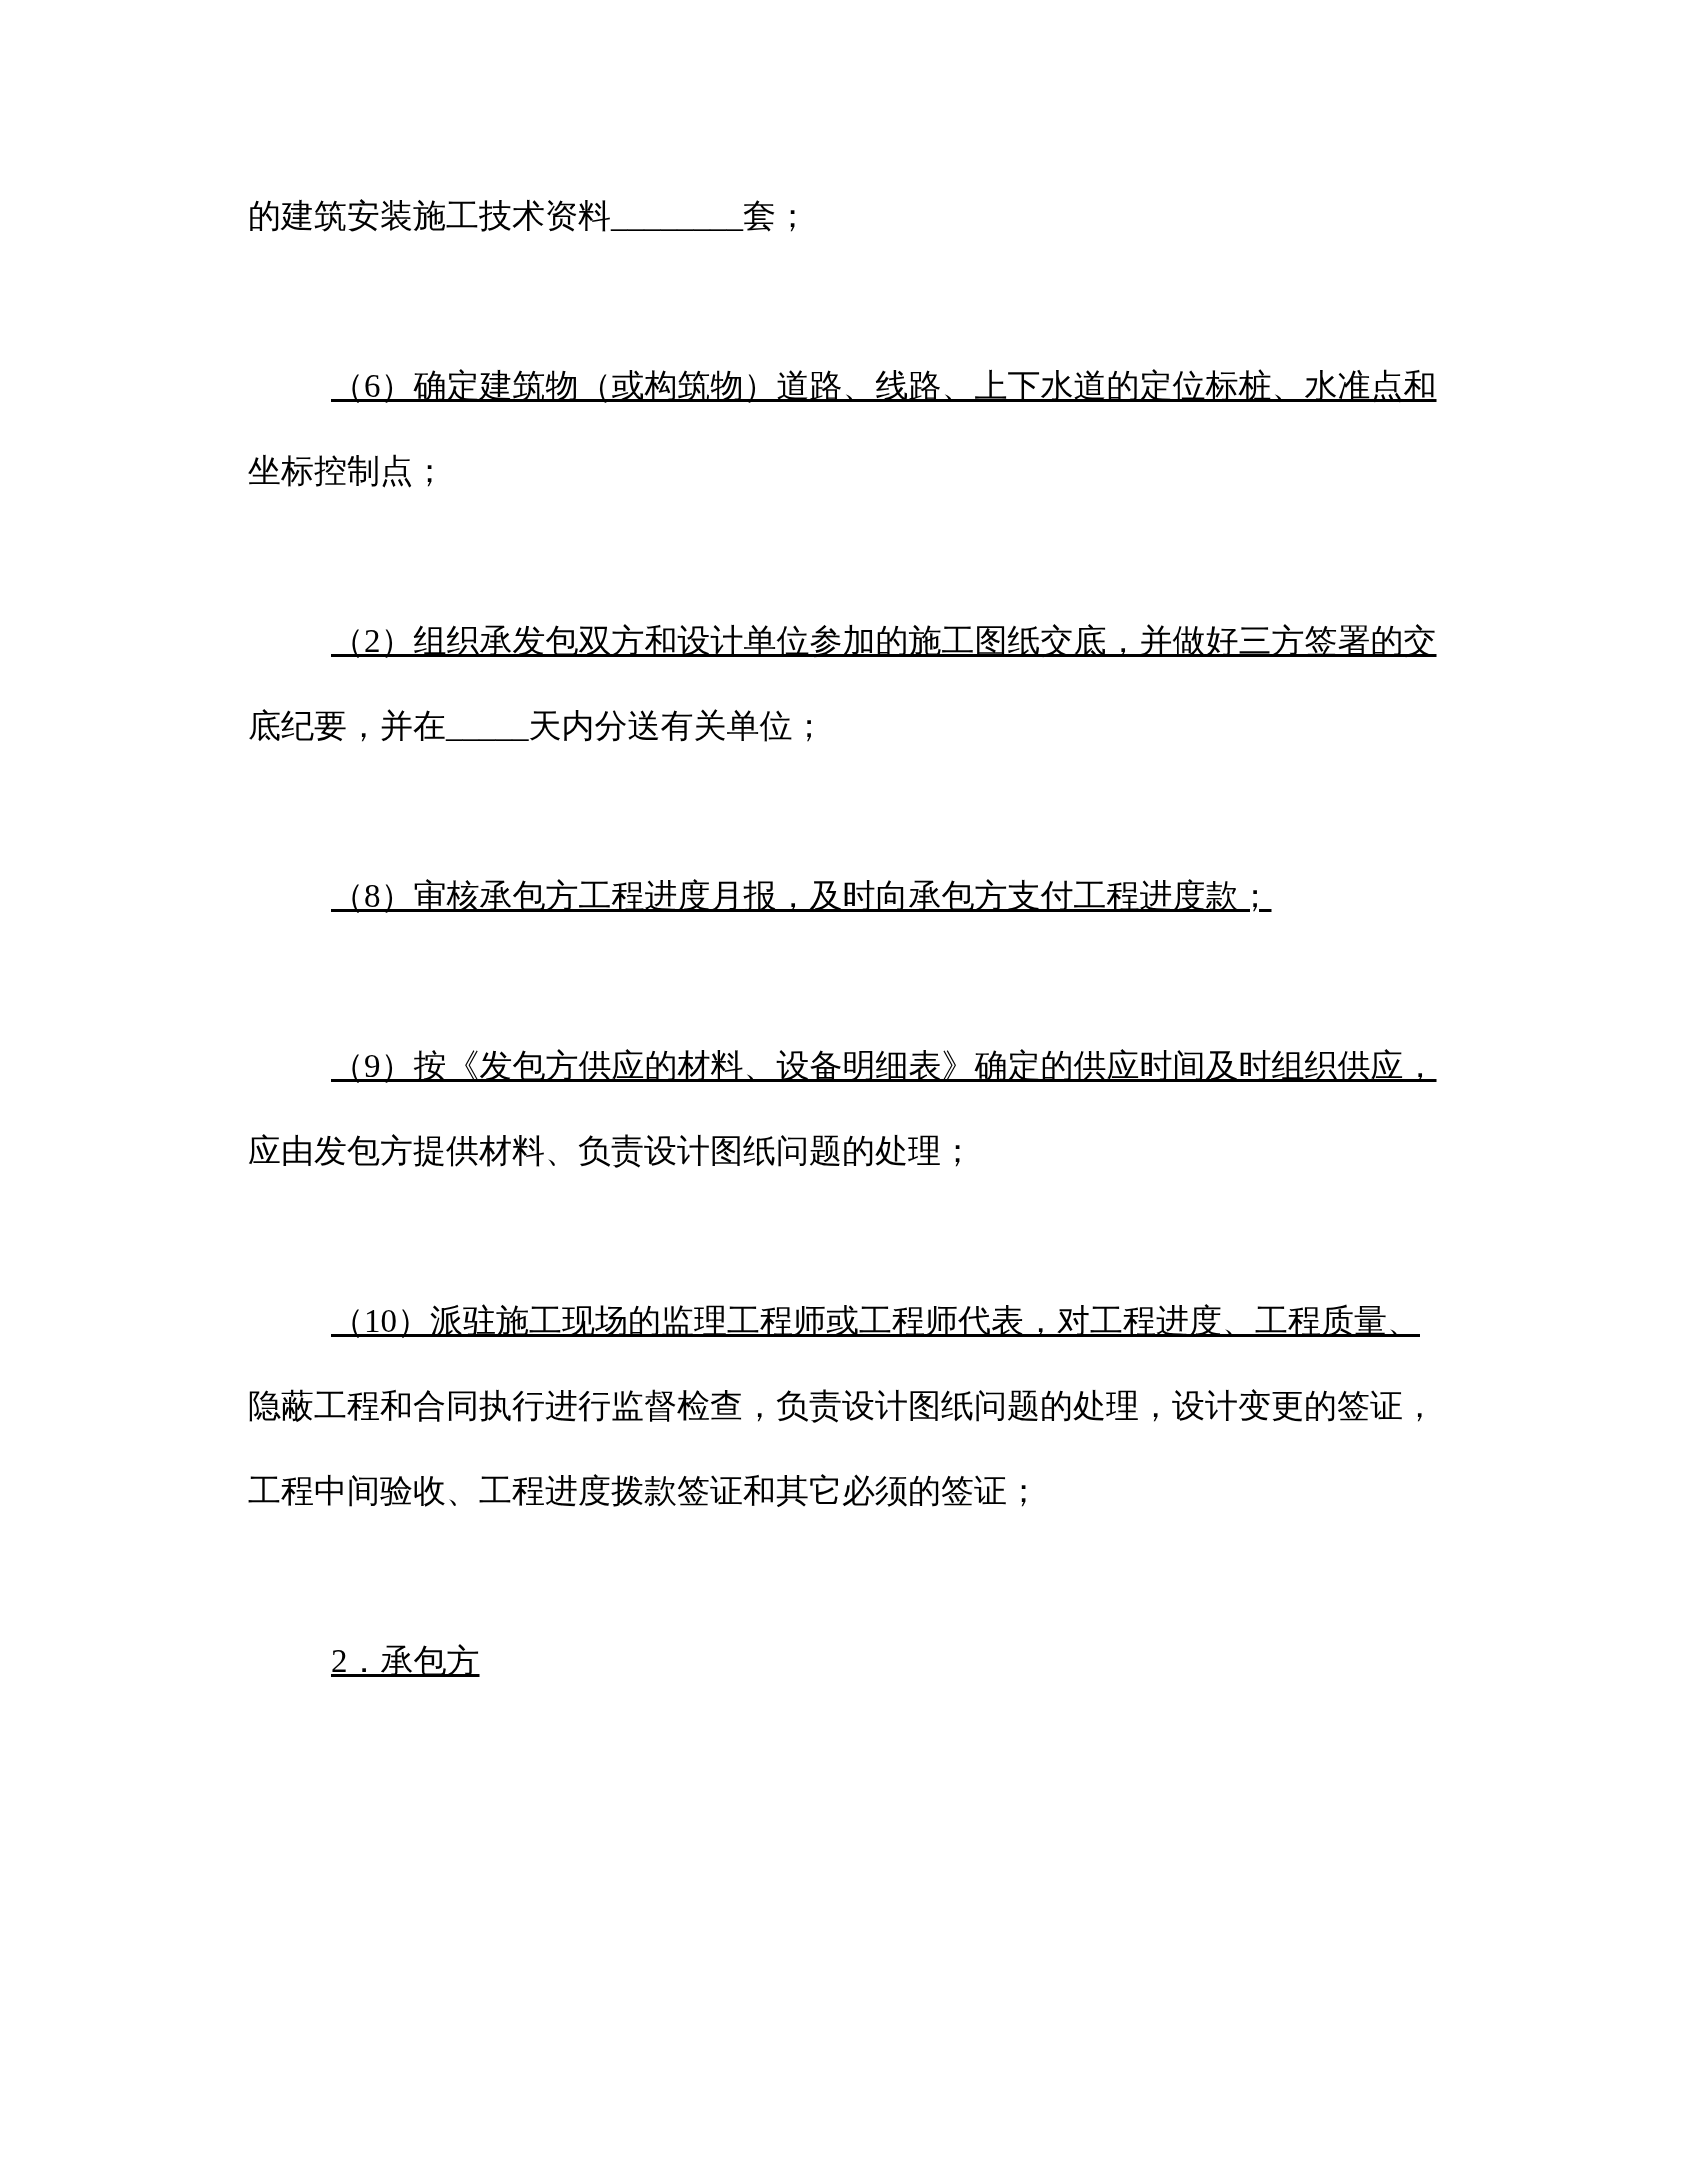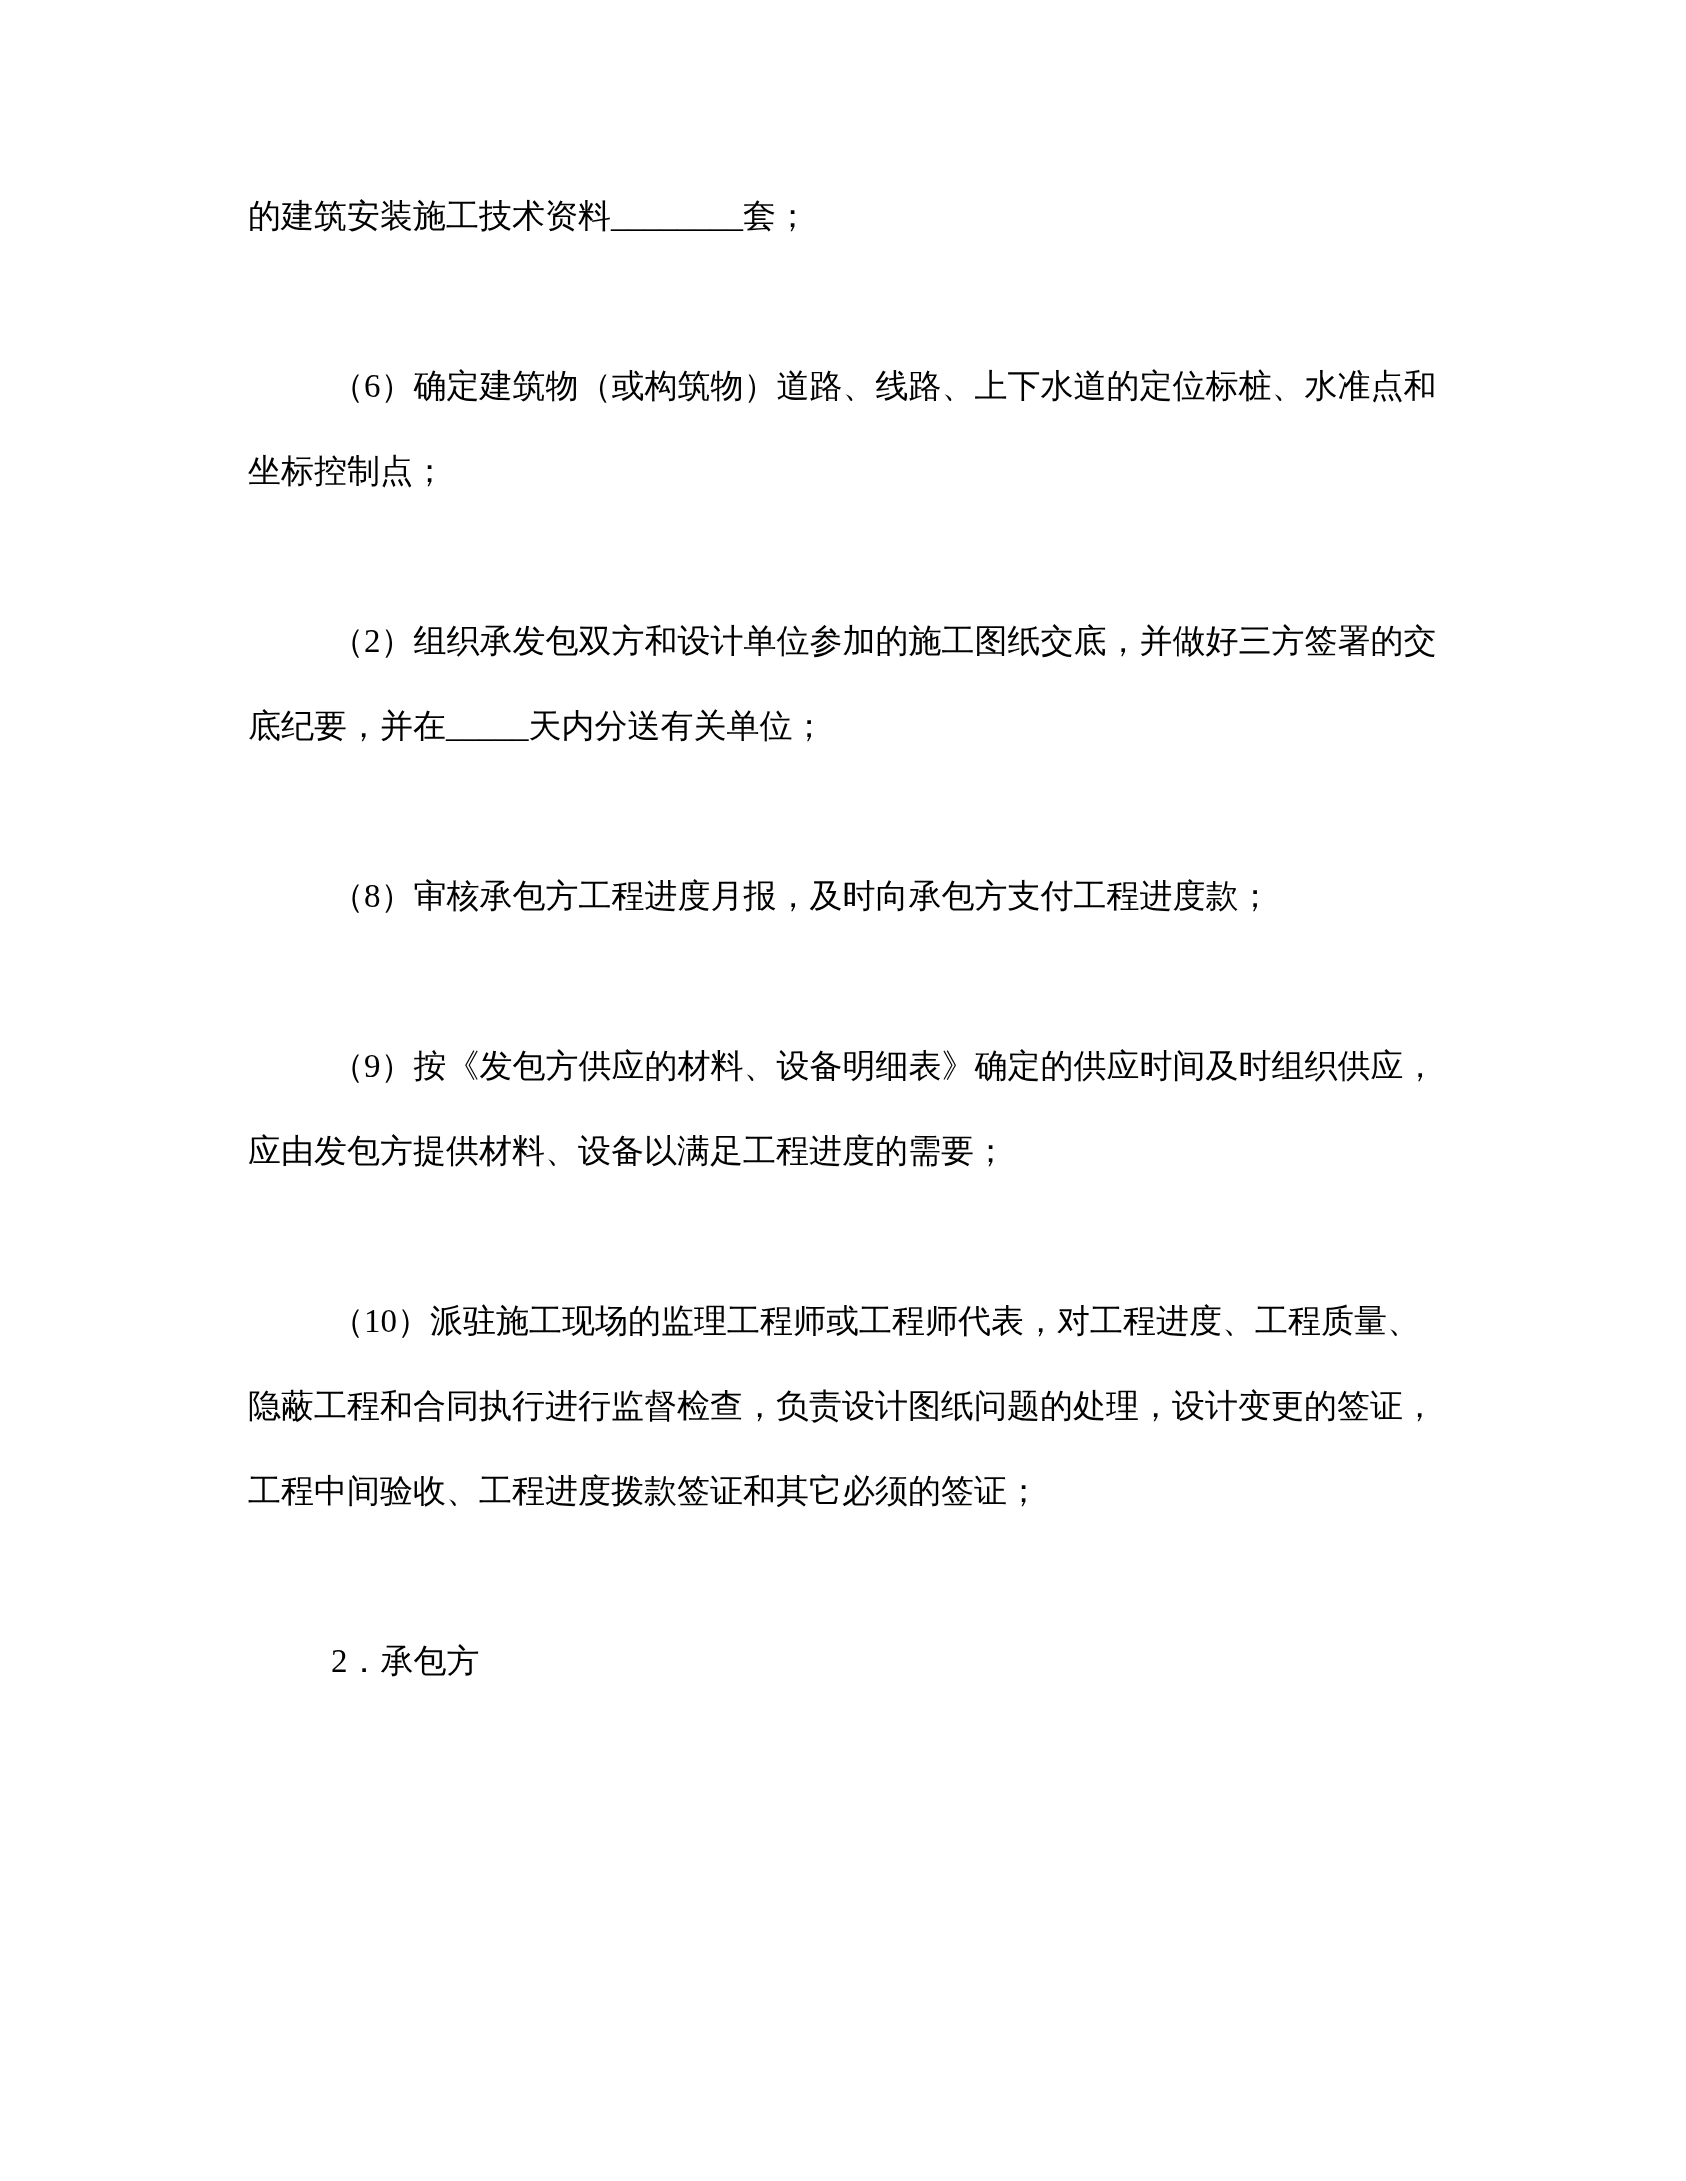--- a/index.html
+++ b/index.html
@@ -29,20 +29,21 @@
     margin-bottom: 0;
   }
   .line {
     font-size: 33px;
     line-height: 85px;
     white-space: nowrap;
     letter-spacing: 0px;
   }
   .ind {
     text-indent: 83px;
+    text-decoration: underline;
   }
 </style>
 </head>
 <body>
 
 <div class="page">
 
   <div class="para">
     <div class="line">的建筑安装施工技术资料________套；</div>
   </div>
@@ -56,21 +57,21 @@
     <div class="line ind">（2）组织承发包双方和设计单位参加的施工图纸交底，并做好三方签署的交</div>
     <div class="line">底纪要，并在_____天内分送有关单位；</div>
   </div>
 
   <div class="para">
     <div class="line ind">（8）审核承包方工程进度月报，及时向承包方支付工程进度款；</div>
   </div>
 
   <div class="para">
     <div class="line ind">（9）按《发包方供应的材料、设备明细表》确定的供应时间及时组织供应，</div>
-    <div class="line">应由发包方提供材料、设备以满足工程进度的需要；</div>
+    <div class="line">应由发包方提供材料、负责设计图纸问题的处理；</div>
   </div>
 
   <div class="para">
     <div class="line ind">（10）派驻施工现场的监理工程师或工程师代表，对工程进度、工程质量、</div>
     <div class="line">隐蔽工程和合同执行进行监督检查，负责设计图纸问题的处理，设计变更的签证，</div>
     <div class="line">工程中间验收、工程进度拨款签证和其它必须的签证；</div>
   </div>
 
 
   <div class="para">

